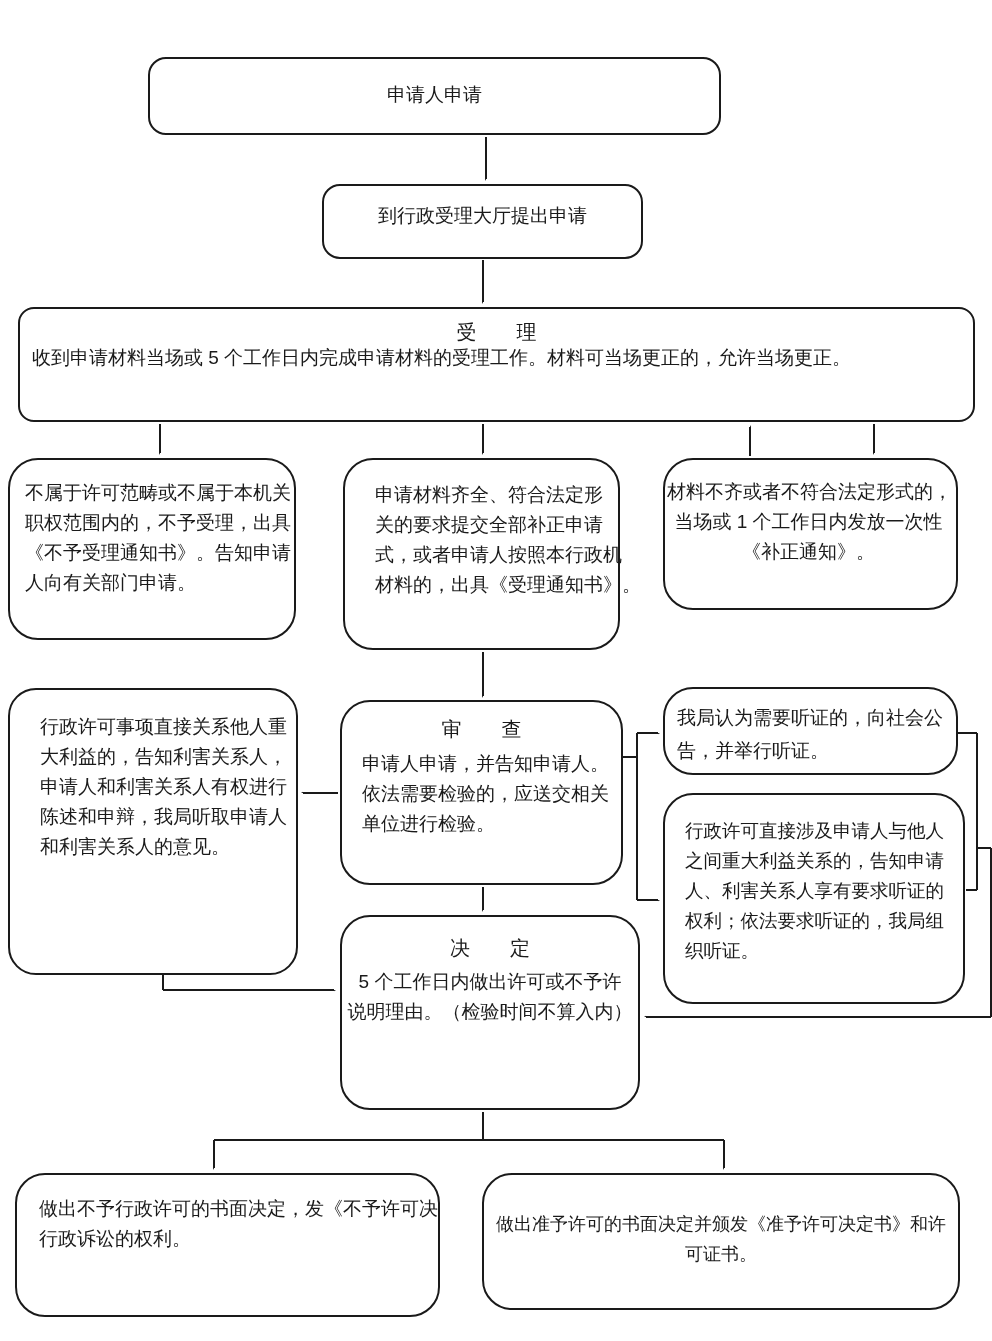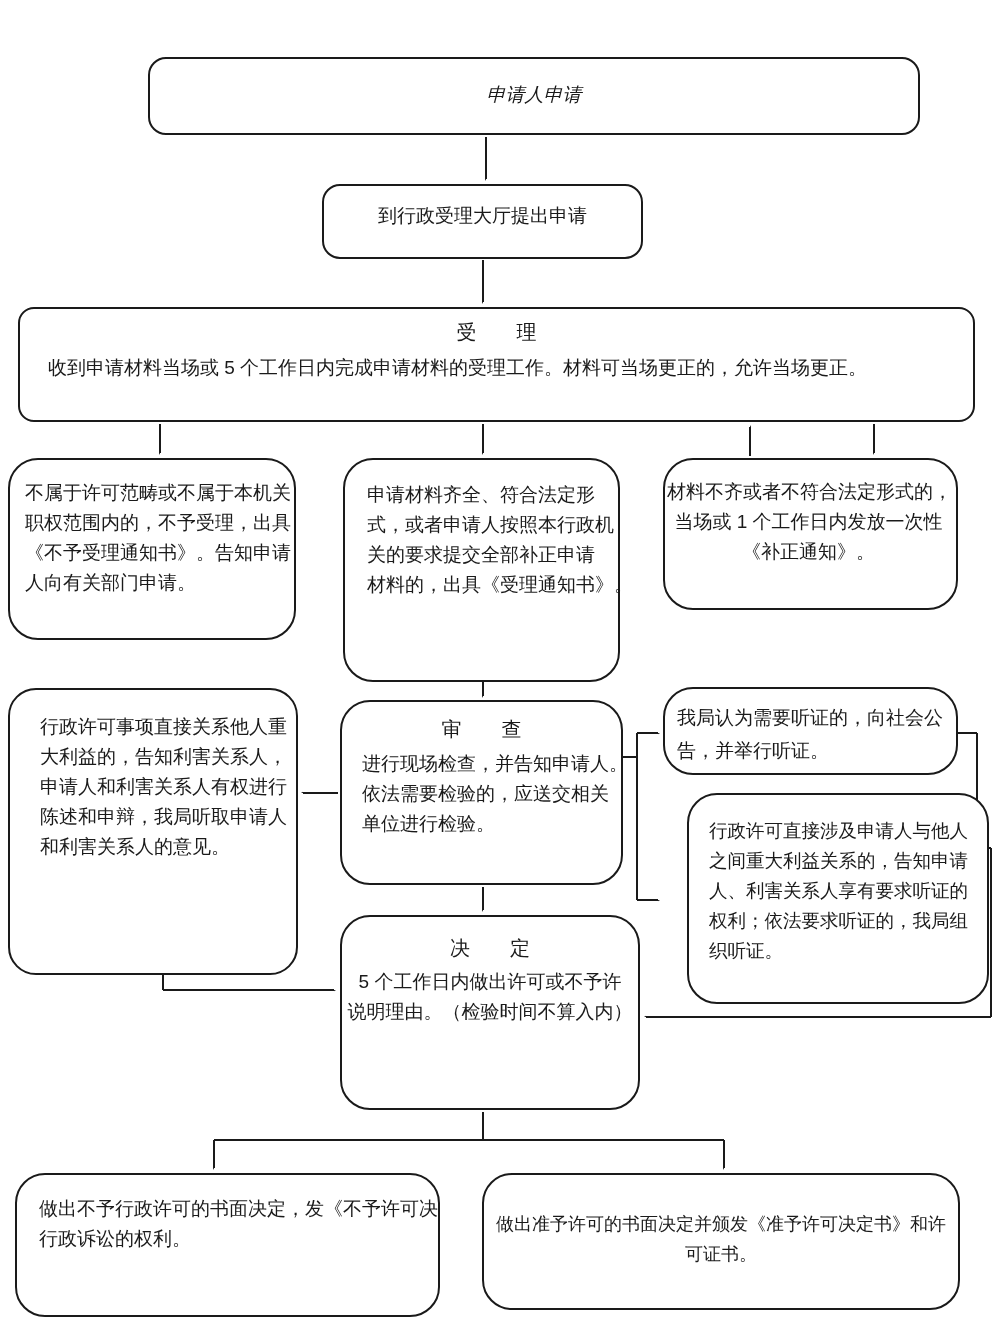--- a/index.html
+++ b/index.html
@@ -5,32 +5,32 @@
   html,body{margin:0;padding:0;background:#ffffff;}
   #stage{position:relative;width:992px;height:1341px;background:#ffffff;
          font-family:"Liberation Sans","DejaVu Sans",sans-serif;color:#1a1a1a;}
   #wires{position:absolute;left:0;top:0;width:992px;height:1341px;}
   .bx{position:absolute;box-sizing:border-box;border:2px solid #1a1a1a;border-radius:30px;
       background:#ffffff;font-size:19px;line-height:30px;}
   .bx .ttl{text-align:center;font-size:20px;line-height:26px;}
   .ln{white-space:nowrap;}
   .c{text-align:center;}
   
-  #b-applicant{left:148px;top:57px;width:772px;height:78px;border-radius:18px;padding-top:21px;font-style:italic;}
+  #b-applicant{left:148px;top:57px;width:573px;height:78px;border-radius:18px;padding-top:21px;}
   #b-hall{left:322px;top:184px;width:321px;height:75px;border-radius:18px;padding-top:15px;}
   #b-accept{left:18px;top:307px;width:957px;height:115px;border-radius:16px;padding-top:10px;}
-  #b-accept .body{margin-top:10px;padding-left:28px;line-height:26px;}
+  #b-accept .body{padding-left:12px;line-height:26px;}
   #b-reject{left:8px;top:458px;width:288px;height:182px;padding:18px 6px 0 15px;}
-  #b-complete{left:343px;top:458px;width:277px;height:224px;padding:20px 6px 0 22px;}
+  #b-complete{left:343px;top:458px;width:277px;height:192px;padding:20px 6px 0 30px;}
   #b-incomplete{left:663px;top:458px;width:295px;height:152px;padding:17px 6px 0 2px;}
   #b-review{left:340px;top:700px;width:283px;height:185px;padding-top:14px;}
   #b-review .body{margin-top:7px;padding-left:20px;}
   #b-stakeholder{left:8px;top:688px;width:290px;height:287px;padding:22px 8px 0 30px;border-radius:28px;}
   #b-hear-public{left:663px;top:687px;width:295px;height:88px;padding:12px 2px 0 12px;line-height:33px;}
-  #b-hear-rights{left:663px;top:793px;width:302px;height:211px;padding:21px 4px 0 20px;font-size:18.5px;margin-left:24px;}
+  #b-hear-rights{left:663px;top:793px;width:302px;height:211px;padding:21px 4px 0 20px;font-size:18.5px;}
   #b-decision{left:340px;top:915px;width:300px;height:195px;padding-top:18px;}
   #b-decision .body{margin-top:6px;}
   #b-deny{left:15px;top:1173px;width:425px;height:144px;padding:19px 4px 0 22px;}
   #b-grant{left:482px;top:1173px;width:478px;height:137px;padding:34px 4px 0 4px;font-size:18px;}
 </style>
 </head>
 <body>
 
 <div id="stage">
 
@@ -84,35 +84,35 @@
 
   <div class="bx" id="b-reject">
     <div class="ln">不属于许可范畴或不属于本机关</div>
     <div class="ln">职权范围内的，不予受理，出具</div>
     <div class="ln">《不予受理通知书》。告知申请</div>
     <div class="ln">人向有关部门申请。</div>
   </div>
 
   <div class="bx" id="b-complete">
     <div class="ln">申请材料齐全、符合法定形</div>
+    <div class="ln">关的要求提交全部补正申请</div>
     <div class="ln">式，或者申请人按照本行政机</div>
-    <div class="ln">关的要求提交全部补正申请</div>
     <div class="ln">材料的，出具《受理通知书》。</div>
   </div>
 
   <div class="bx c" id="b-incomplete">
     <div class="ln">材料不齐或者不符合法定形式的，</div>
     <div class="ln">当场或 1 个工作日内发放一次性</div>
     <div class="ln">《补正通知》。</div>
   </div>
 
   <div class="bx" id="b-review">
     <div class="ttl">审　　查</div>
     <div class="body">
-      <div class="ln">进行现场检查，并告知申请人。</div>
+      <div class="ln">申请人申请，并告知申请人。</div>
       <div class="ln">依法需要检验的，应送交相关</div>
       <div class="ln">单位进行检验。</div>
     </div>
   </div>
 
   <div class="bx" id="b-stakeholder">
     <div class="ln">行政许可事项直接关系他人重</div>
     <div class="ln">大利益的，告知利害关系人，</div>
     <div class="ln">申请人和利害关系人有权进行</div>
     <div class="ln">陈述和申辩，我局听取申请人</div>

